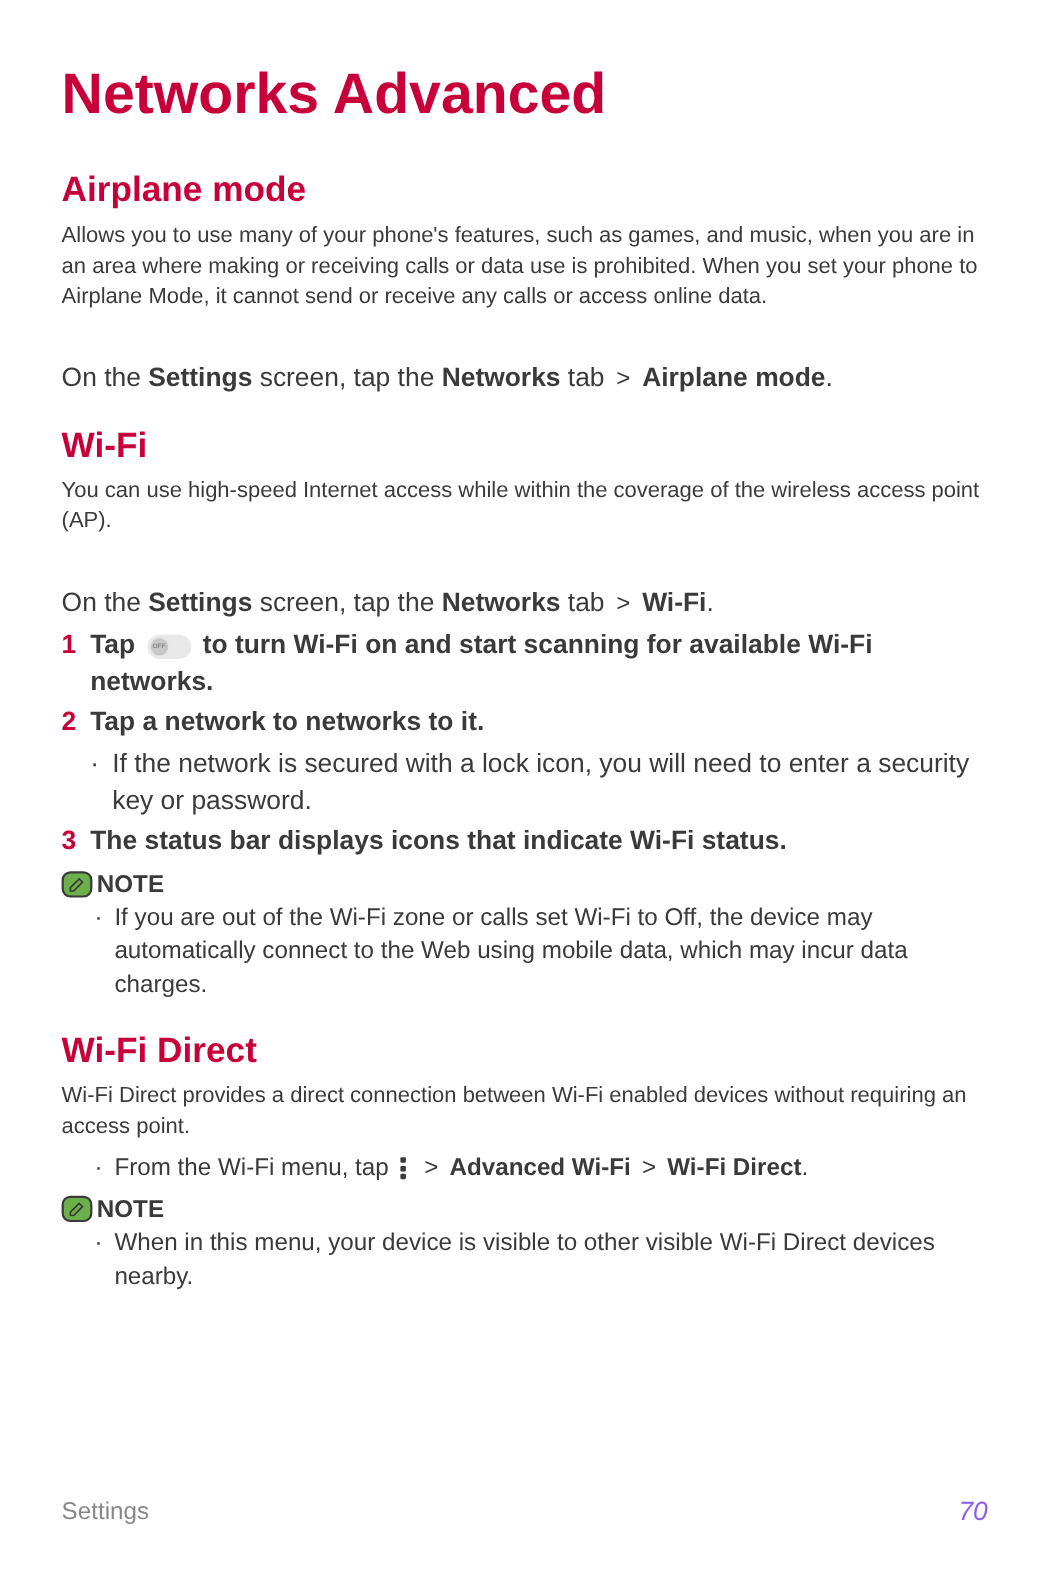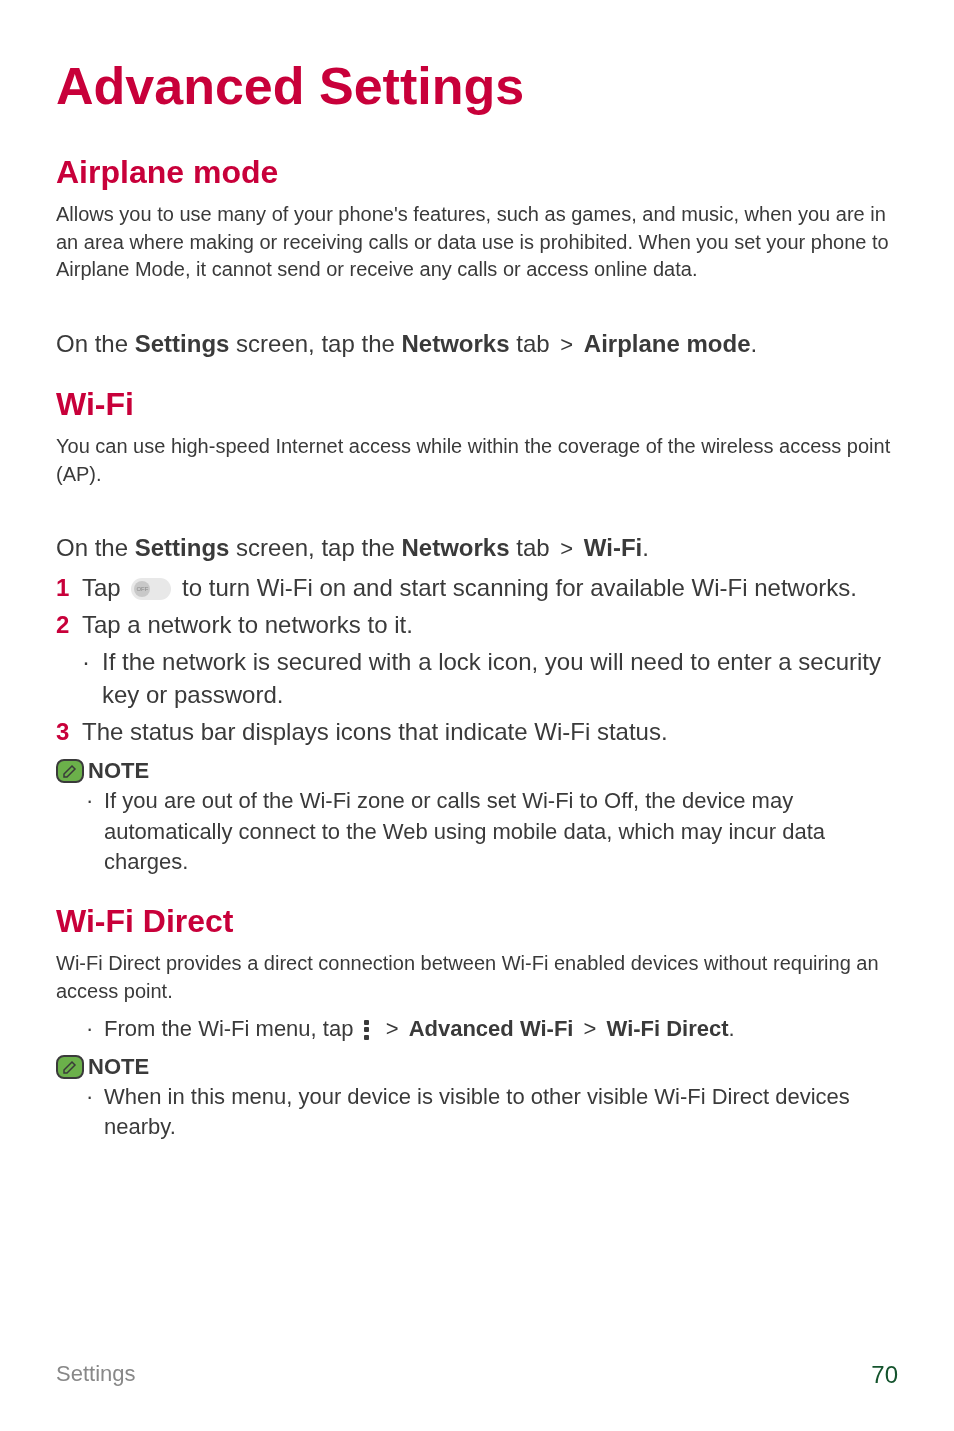--- a/index.html
+++ b/index.html
@@ -58,20 +58,21 @@
       margin-bottom: 4px;
     }
     .ol-num {
       color: #c8003a;
       font-weight: 700;
       width: 26px;
       flex-shrink: 0;
     }
     .ol-body {
       flex: 1;
+      font-weight: bold;
     }
     .sub-bullet {
       display: flex;
       align-items: flex-start;
       font-size: 24px;
       line-height: 1.38;
       color: #3a3a3a;
       padding-left: 26px;
       margin-bottom: 4px;
     }
@@ -180,28 +181,29 @@
       position: absolute;
       bottom: 42px;
       left: 56px;
       right: 56px;
       display: flex;
       justify-content: space-between;
       font-size: 22px;
       color: #888;
     }
     .footer .page-num {
-      color: #14532d;
-      font-size: 24px;
+      color: #8b5cf6;
+      font-size: 24px;
+      font-style: italic;
     }
   </style>
 </head>
 <body>
 
-<h1 class="page-title">Advanced Settings</h1>
+<h1 class="page-title">Networks Advanced</h1>
 
 <h2 class="section-heading">Airplane mode</h2>
 <p class="body-text">Allows you to use many of your phone's features, such as games, and music, when you are in an area where making or receiving calls or data use is prohibited. When you set your phone to Airplane Mode, it cannot send or receive any calls or access online data.</p>
 <p class="instruction-line">
   <span>On the </span><span class="bold">Settings</span><span> screen, tap the </span><span class="bold">Networks</span><span> tab </span><span class="chevron">&gt;</span> <span class="bold">Airplane mode</span><span>.</span>
 </p>
 
 <h2 class="section-heading">Wi-Fi</h2>
 <p class="body-text">You can use high-speed Internet access while within the coverage of the wireless access point (AP).</p>
 <p class="instruction-line">

